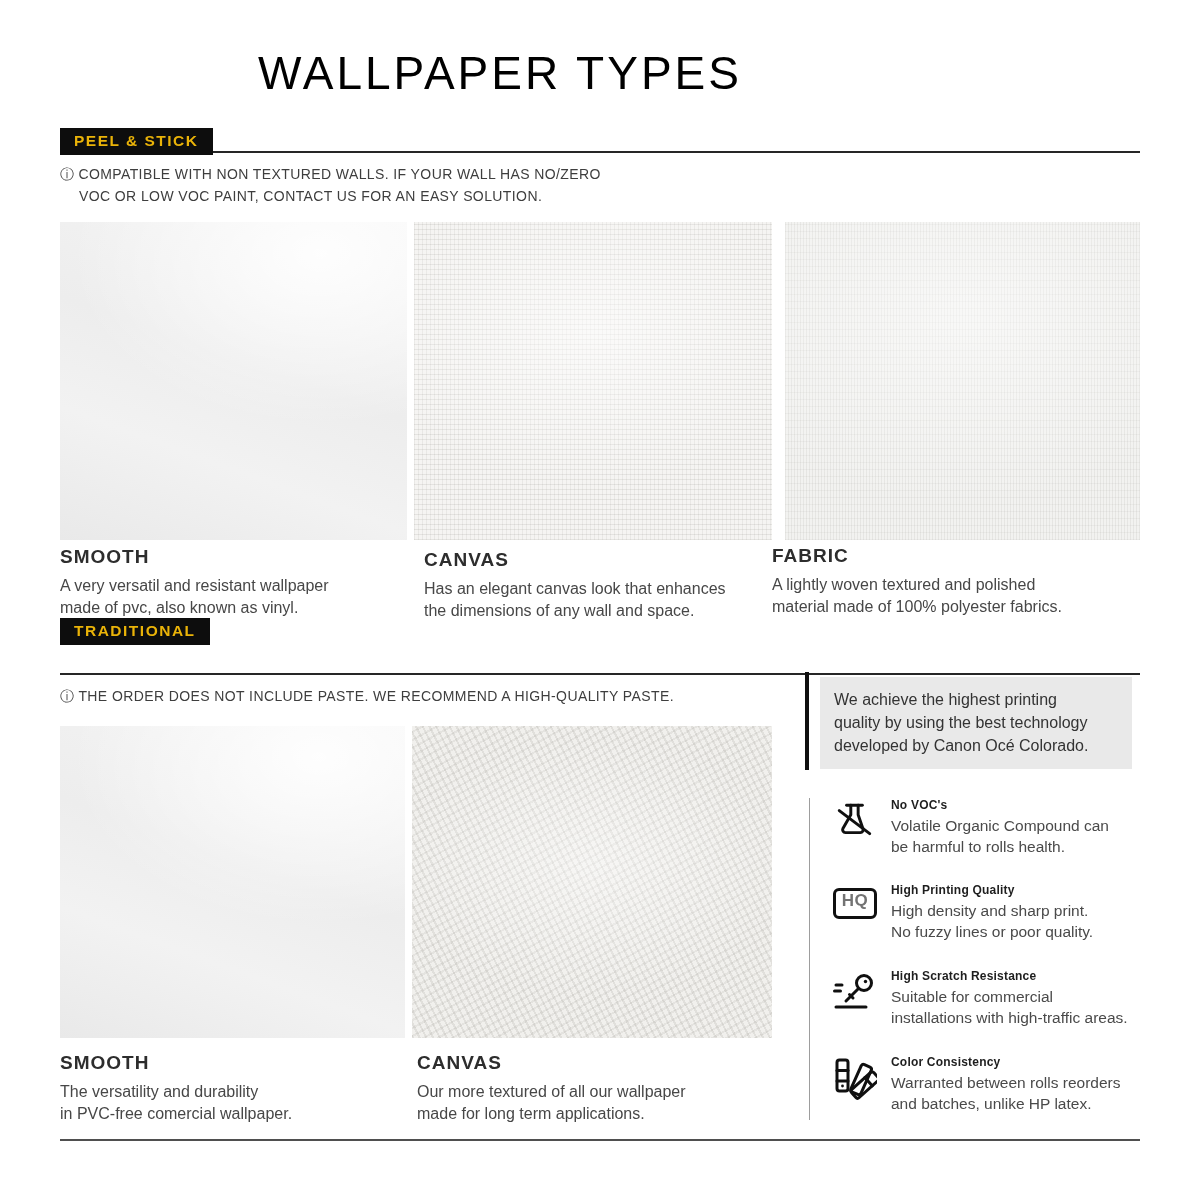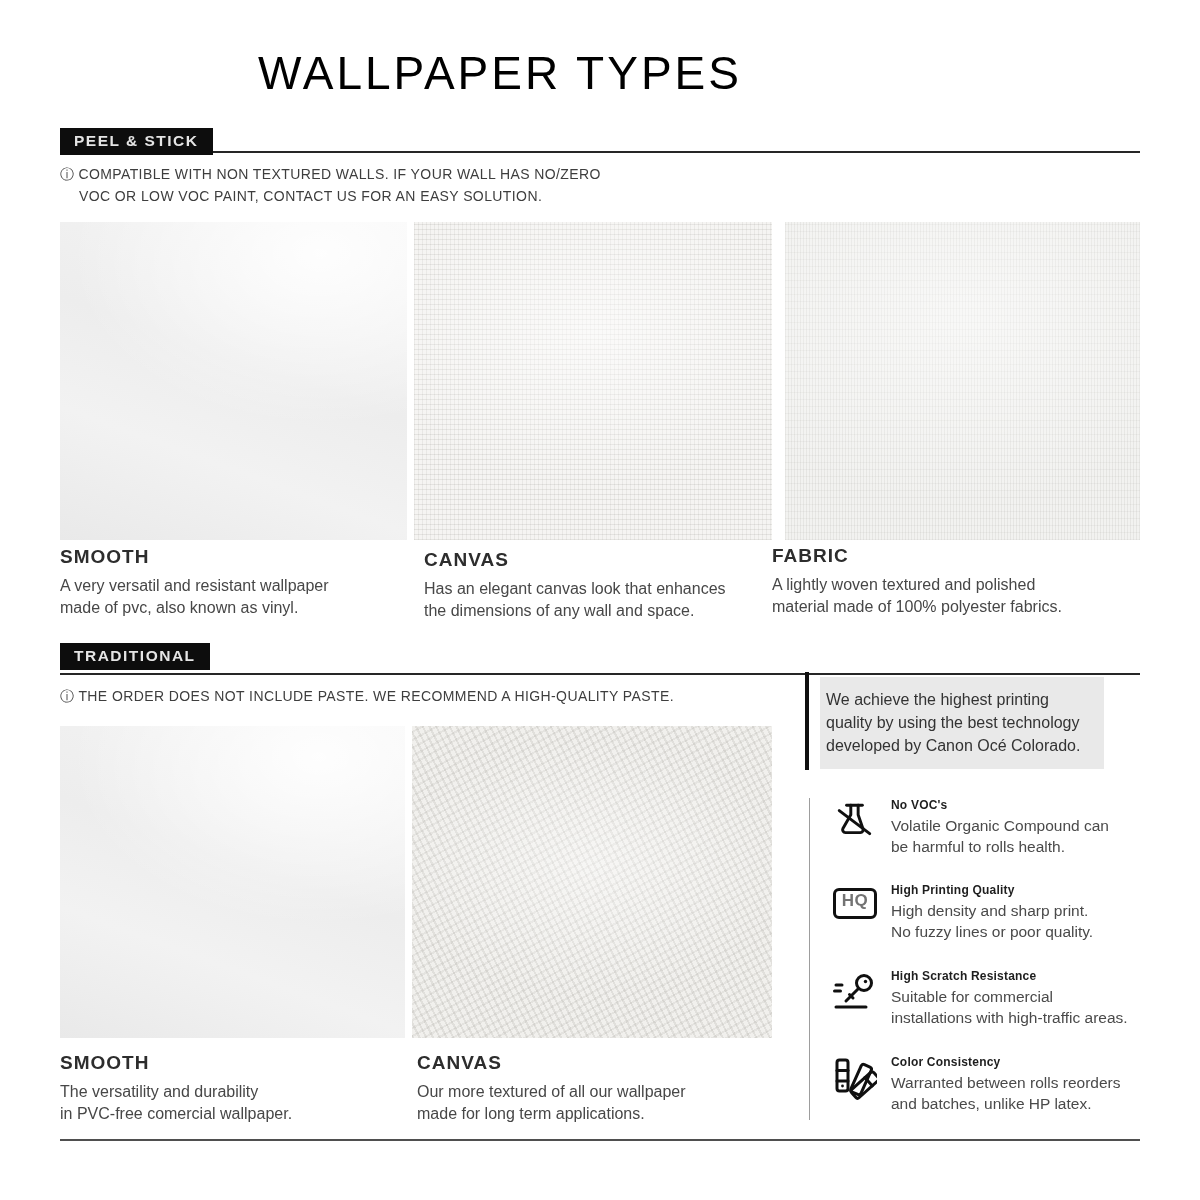--- a/index.html
+++ b/index.html
@@ -2,21 +2,21 @@
 <html><head>
 <meta charset="utf-8">
 <style>
   html,body{margin:0;padding:0;background:#fff;}
   .canvas{position:relative;width:1200px;height:1200px;background:#ffffff;
           font-family:"Liberation Sans",sans-serif;overflow:hidden;color:#1e1e1e;}
 
   .title{position:absolute;left:60px;top:46px;width:880px;margin:0;text-align:center;
          font-size:46px;font-weight:400;letter-spacing:3px;color:#000000;}
 
-  .sec-label{position:absolute;left:60px;background:#0d0d0d;color:#e5e5e5;
+  .sec-label{position:absolute;left:60px;background:#0d0d0d;color:#eab308;
              font-size:15.5px;font-weight:700;letter-spacing:1.5px;
              padding:4px 14px 5px;z-index:2;white-space:nowrap;}
   .sec-rule{position:absolute;left:60px;width:1080px;height:2px;background:#262626;}
   .bottom-rule{position:absolute;left:60px;top:1139px;width:1080px;height:2px;background:#4f4f4f;}
 
   .note{position:absolute;left:60px;font-size:14px;letter-spacing:.4px;
         color:#3e3e3e;line-height:22px;font-weight:400;}
   .note .indent{display:block;padding-left:19px;}
   .info-glyph{font-style:normal;margin-right:4px;}
 
@@ -42,22 +42,22 @@
     background-image:
       radial-gradient(80% 60% at 50% 45%, rgba(255,255,255,.4), rgba(255,255,255,0) 70%),
       repeating-linear-gradient(63deg, rgba(115,112,103,.13) 0 2px, rgba(255,255,255,0) 2px 6px),
       repeating-linear-gradient(-29deg, rgba(115,112,103,.10) 0 2px, rgba(255,255,255,0) 2px 7px);}
 
   .cap{position:absolute;}
   .cap-title{font-size:19px;font-weight:600;letter-spacing:1px;color:#2d2d2d;}
   .cap-desc{margin-top:7px;font-size:16px;line-height:22px;color:#474747;}
 
   .q-bar{position:absolute;left:805px;top:672px;width:4px;height:98px;background:#0f0f0f;}
-  .q-box{position:absolute;left:820px;top:677px;width:284px;height:92px;background:#e9e9e9;
-         padding:11px 0 0 6px;box-sizing:border-box;font-size:16px;line-height:23px;color:#333333;}
+  .q-box{position:absolute;left:820px;top:677px;width:312px;height:92px;background:#e9e9e9;
+         padding:11px 0 0 14px;box-sizing:border-box;font-size:16px;line-height:23px;color:#333333;}
 
   .features{position:absolute;left:809px;top:798px;width:332px;height:322px;border-left:1px solid #9d9d9d;}
   .feature{position:absolute;left:0;width:100%;}
   .f-icon{position:absolute;left:23px;top:1px;width:48px;height:46px;color:#101010;}
   .f-icon svg{display:block;}
   .hq-badge{display:flex;align-items:flex-start;justify-content:center;
             border:3px solid #101010;border-radius:6px;width:38px;height:25px;
             font-weight:700;font-size:17px;letter-spacing:.5px;top:5px;color:#737373;}
   .f-text{margin-left:81px;}
   .f-title{font-size:12px;font-weight:700;color:#1e1e1e;letter-spacing:.2px;}
@@ -97,21 +97,21 @@
     </div>
   </div>
   <div class="cap" style="left:772px;top:545px;width:350px;">
     <div class="cap-title">FABRIC</div>
     <div class="cap-desc">
       <div>A lightly woven textured and polished</div>
       <div>material made of 100% polyester fabrics.</div>
     </div>
   </div>
 
-  <div class="sec-label" style="top:643px;padding-left:14px;">TRADITIONAL</div>
+  <div class="sec-label" style="top:618px;padding-left:14px;">TRADITIONAL</div>
   <div class="sec-rule" style="top:673px;"></div>
 
   <div class="note" style="top:685px;">
     <span><i class="info-glyph">ⓘ</i><span>THE ORDER DOES NOT INCLUDE PASTE. WE RECOMMEND A HIGH-QUALITY PASTE.</span></span>
   </div>
 
   <div class="swatch tex-smooth" style="left:60px;top:726px;width:345px;height:312px;"></div>
   <div class="swatch tex-canvas-rough" style="left:412px;top:726px;width:360px;height:312px;"></div>
 
   <div class="cap" style="left:60px;top:1052px;width:345px;">

